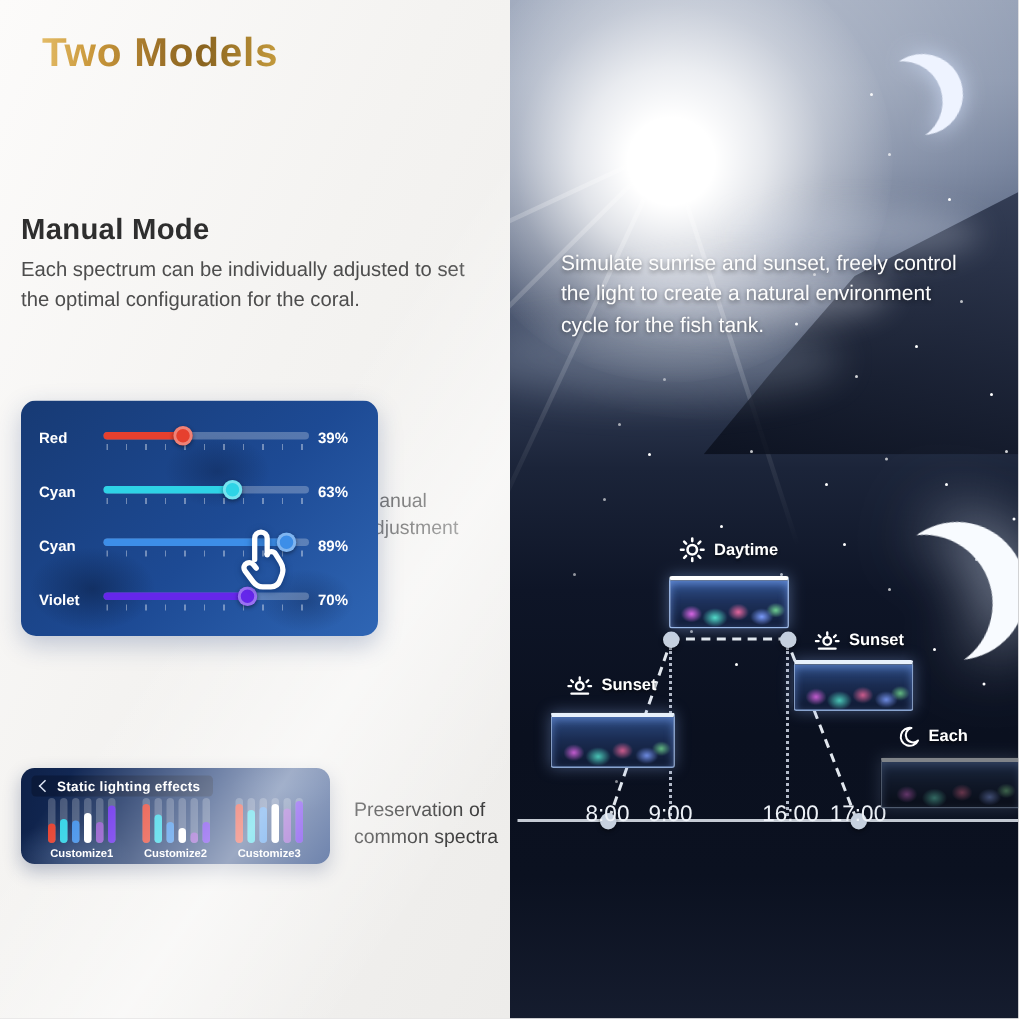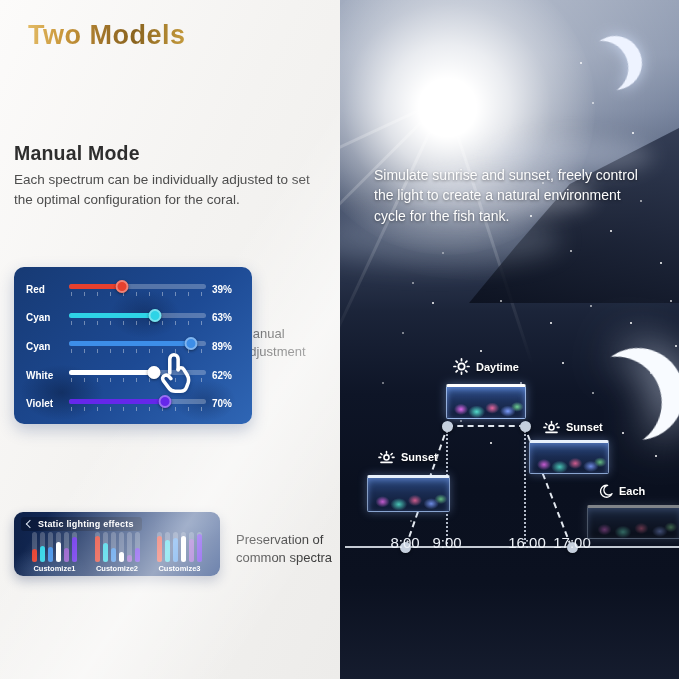--- a/index.html
+++ b/index.html
@@ -171,30 +171,20 @@
           <span class="s-label">Cyan</span>
           <div class="s-track">
             <div class="s-line"></div>
             <div class="s-fill" style="width: 89%; background: rgb(61, 142, 232);"></div>
             <div class="s-ticks"></div>
             <div class="s-handle" style="left: 89%; background: rgb(61, 142, 232);"></div>
           </div>
           <span class="s-value">89%</span>
         </div>
         <div class="s-row">
-          <span class="s-label">White</span>
-          <div class="s-track">
-            <div class="s-line"></div>
-            <div class="s-fill" style="width: 62%; background: rgb(255, 255, 255);"></div>
-            <div class="s-ticks"></div>
-            <div class="s-handle" style="left: 62%; background: rgb(255, 255, 255);"></div>
-          </div>
-          <span class="s-value">62%</span>
-        </div>
-        <div class="s-row">
           <span class="s-label">Violet</span>
           <div class="s-track">
             <div class="s-line"></div>
             <div class="s-fill" style="width: 70%; background: rgb(101, 39, 234);"></div>
             <div class="s-ticks"></div>
             <div class="s-handle" style="left: 70%; background: rgb(101, 39, 234);"></div>
           </div>
           <span class="s-value">70%</span>
         </div>
       </div>

